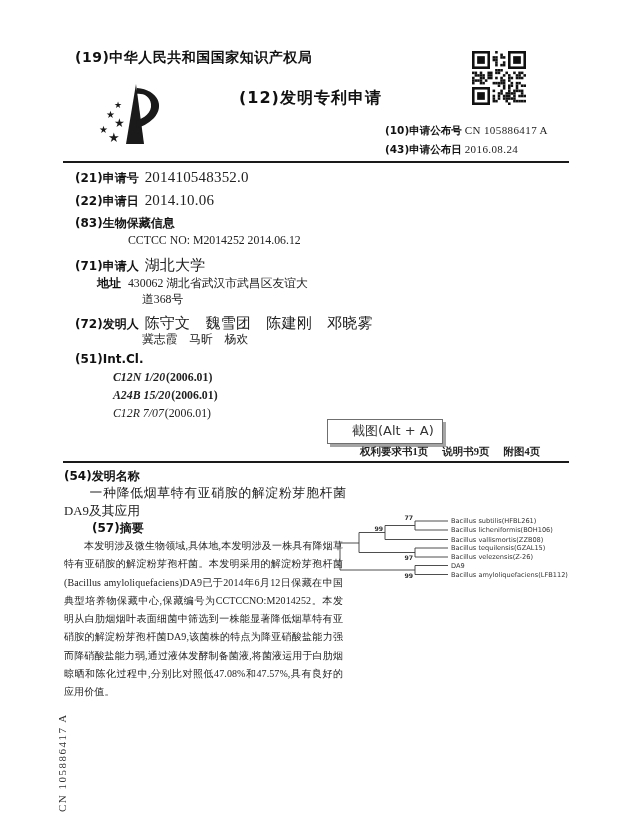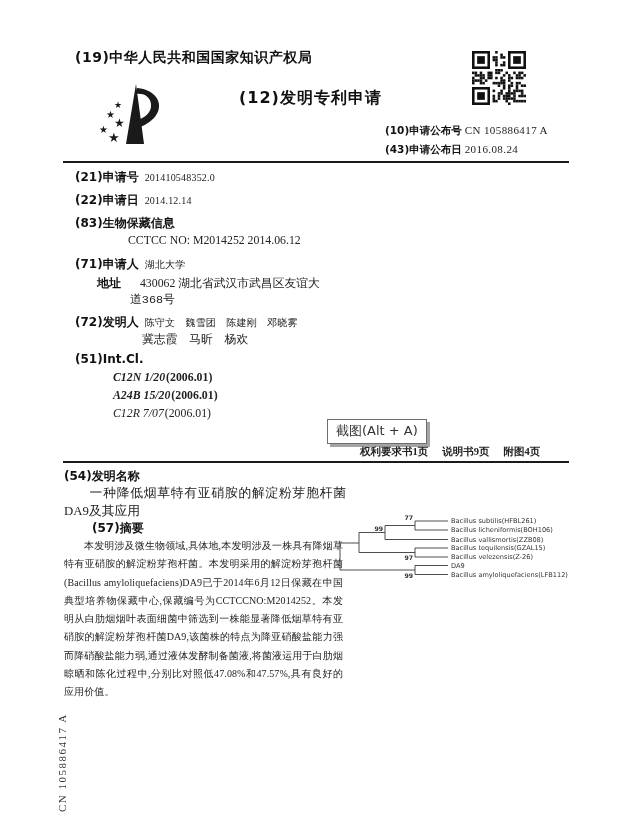--- a/index.html
+++ b/index.html
@@ -20,31 +20,31 @@
   .pub-row .val { font-size:11px; letter-spacing:0.4px; margin-left:3px; }
   .pub-num { left:385px; top:124px; }
   .pub-date { left:385px; top:143px;text-align:center; }
 
   .rule { left:63px; width:506px; height:2px; background:#1a1a1a; }
   .rule1 { top:161px; }
   .rule2 { top:461px; }
 
   .field { font-size:12px; }
   .field .lbl { font-size:12px; }
-  .field .val { font-size:10px; margin-left:6px; letter-spacing:0.2px; }
+  .field .val { font-size:15px; margin-left:6px; letter-spacing:0.2px; }
   .sub { font-size:11.8px; color:#222; }
   .sub .lbl { font-size:12px; }
 
   .ipc-line { font-size:11.8px; font-style:italic; color:#222; }
   .ipc-line .ver { font-style:normal; margin-left:1px; }
   .ipc-bold { font-weight:bold; }
 
   .tooltip {
     left:327px; top:419px; background:#fff; border:1px solid #6f6f6f;
-    padding:2px 8px 3px 8px; font-family:"DejaVu Sans","Liberation Sans",sans-serif;
+    padding:2px 8px 3px 24px; font-family:"DejaVu Sans","Liberation Sans",sans-serif;
     font-size:13px; color:#333; box-shadow:3px 3px 0 rgba(90,90,90,0.55);
     z-index:5;
   }
 
   .pages-line { left:360px; top:445px; font-size:10.5px; font-weight:600; color:#222; }
   .pages-line span { margin-right:14px; }
   .pages-line span:last-child { margin-right:0; }
 
   .sec-label { font-size:12px; }
   .invention-title { left:64px; top:485px; width:282px; font-size:12.8px; line-height:17.5px;
@@ -225,36 +225,36 @@
     <span class="lbl">(43)申请公布日</span><span class="val">2016.08.24</span>
   </div>
 
   <div class="abs rule rule1"></div>
 
   <div class="abs field" style="left:75px; top:169px;">
     <span class="lbl">(21)申请号</span><span class="val">201410548352.0</span>
   </div>
 
   <div class="abs field" style="left:75px; top:192px;">
-    <span class="lbl">(22)申请日</span><span class="val">2014.12.14</span>
+    <span class="lbl">(22)申请日</span><span class="val">2014.10.06</span>
   </div>
 
   <div class="abs field" style="left:75px; top:215px;">
     <span class="lbl">(83)生物保藏信息</span>
   </div>
   <div class="abs sub val" style="left:112px; top:233px;margin-left:16px;">CCTCC NO: M2014252 2014.06.12</div>
 
   <div class="abs field" style="left:75px; top:256px;">
     <span class="lbl">(71)申请人</span><span class="val">湖北大学</span>
   </div>
   <div class="abs sub" style="left:97px; top:275px;">
     <span class="lbl">地址</span>
-    <span class="val" style="margin-left:16px;">430062 湖北省武汉市武昌区友谊大</span>
-  </div>
-  <div class="abs sub val" style="left:130px; top:292px;font-family:Liberation Mono, monospace;">道368号</div>
+    <span class="val" style="margin-left:4px;">430062 湖北省武汉市武昌区友谊大</span>
+  </div>
+  <div class="abs sub val" style="left:142px; top:292px;">道368号</div>
 
   <div class="abs field" style="left:75px; top:314px;">
     <span class="lbl">(72)发明人</span><span class="val">陈守文　魏雪团　陈建刚　邓晓雾</span>
   </div>
   <div class="abs sub val" style="left:142px; top:332px;">冀志霞　马昕　杨欢</div>
 
   <div class="abs field" style="left:75px; top:352px;">
     <span class="lbl">(51)Int.Cl.</span>
   </div>
   <div class="abs ipc-line ipc-bold" style="left:113px; top:370px;">

